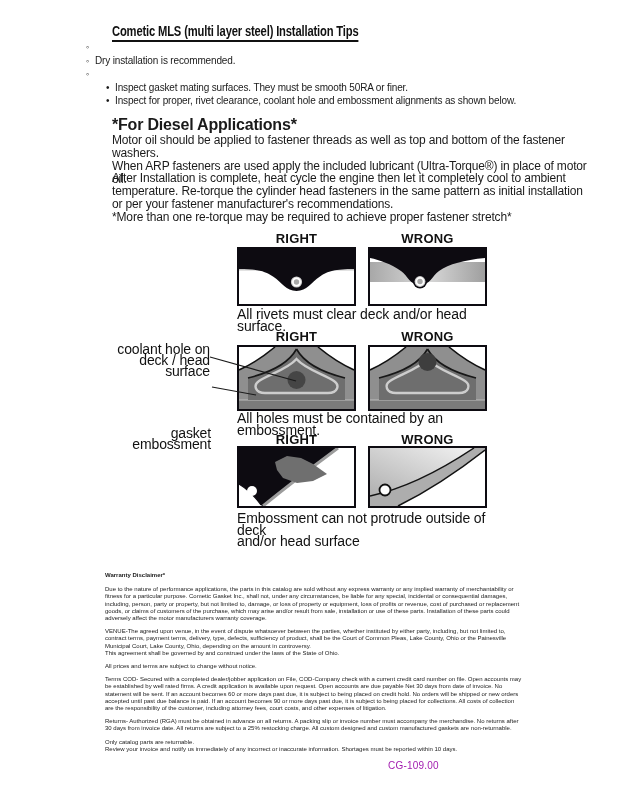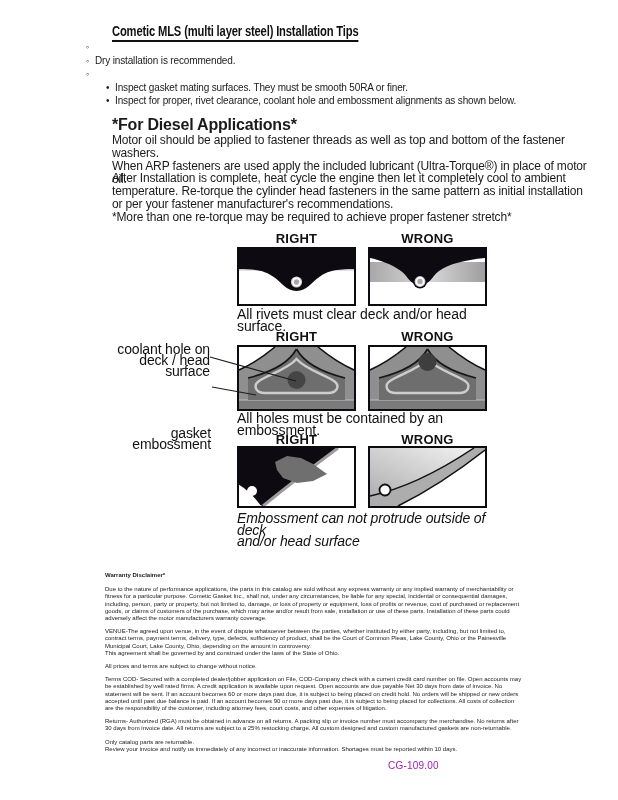--- a/index.html
+++ b/index.html
@@ -170,21 +170,21 @@
     </linearGradient>
   </defs>
   <rect width="115" height="58" fill="#ffffff"></rect>
   <path d="M0,0 H104 C74,20 38,40 0,48 Z" fill="url(#g3)"></path>
   <path d="M0,48 C38,40 74,20 104,0 L115,0 L115,2 C92,20 60,42 28,58 L0,58 Z" fill="#adadad"></path>
   <path d="M0,48 C38,40 74,20 104,0" fill="none" stroke="#121212" stroke-width="1.5"></path>
   <path d="M28,58 C60,42 92,20 115,2" fill="none" stroke="#121212" stroke-width="1.5"></path>
   <circle cx="15" cy="42" r="5.5" fill="#ffffff" stroke="#111111" stroke-width="1.8"></circle>
 </svg>
 
-<div class="abs cap" style="left:237px;top:513px;width:260px;font-style:italic;">Embossment can not protrude outside of deck
+<div class="abs cap" style="left:237px;top:513px;width:260px;">Embossment can not protrude outside of deck
 and/or head surface</div>
 
 <div class="abs fine">
   <p class="fp-head">Warranty Disclaimer*</p>
   <p>Due to the nature of performance applications, the parts in this catalog are sold without any express warranty or any implied warranty of merchantability or fitness for a particular purpose.  Cometic Gasket Inc., shall not, under any circumstances, be liable for any special, incidental or consequential damages, including, person, party or property, but not limited to, damage, or loss of property or equipment, loss of profits or revenue, cost of purchased or replacement goods, or claims of customers of the purchase, which may arise and/or result from sale, installation or use of these parts.  Installation of these parts could adversely affect the motor manufacturers warranty coverage.</p>
   <p>VENUE-The agreed upon venue, in the event of dispute whatsoever between the parties, whether instituted by either party, including, but not limited to, contract terms, payment terms, delivery, type, defects, sufficiency of product, shall be the Court of Common Pleas, Lake County, Ohio or the Painesville Municipal Court, Lake County, Ohio, depending on the amount in controversy.
 This agreement shall be governed by and construed under the laws of the State of Ohio.</p>
   <p>All prices and terms are subject to change without notice.</p>
   <p>Terms COD- Secured with a completed dealer/jobber application on File, COD-Company check with a current credit card number on file.  Open accounts may be established by well rated firms.  A credit application is available upon request.  Open accounts are due payable Net 30 days from date of invoice.  No statement will be sent.  If an account becomes 60 or more days past due, it is subject to being placed on credit hold.  No orders will be shipped or new orders accepted until past due balance is paid.  If an account becomes 90 or more days past due, it is subject to being placed for collections.  All costs of collection are the responsibility of the customer, including attorney fees, court costs, and other expenses of litigation.</p>
   <p>Returns- Authorized (RGA) must be obtained in advance on all returns.  A packing slip or invoice number must accompany the merchandise.  No returns after 30 days from invoice date.  All returns are subject to a 25% restocking charge.  All custom designed and custom manufactured gaskets are non-returnable.</p>

